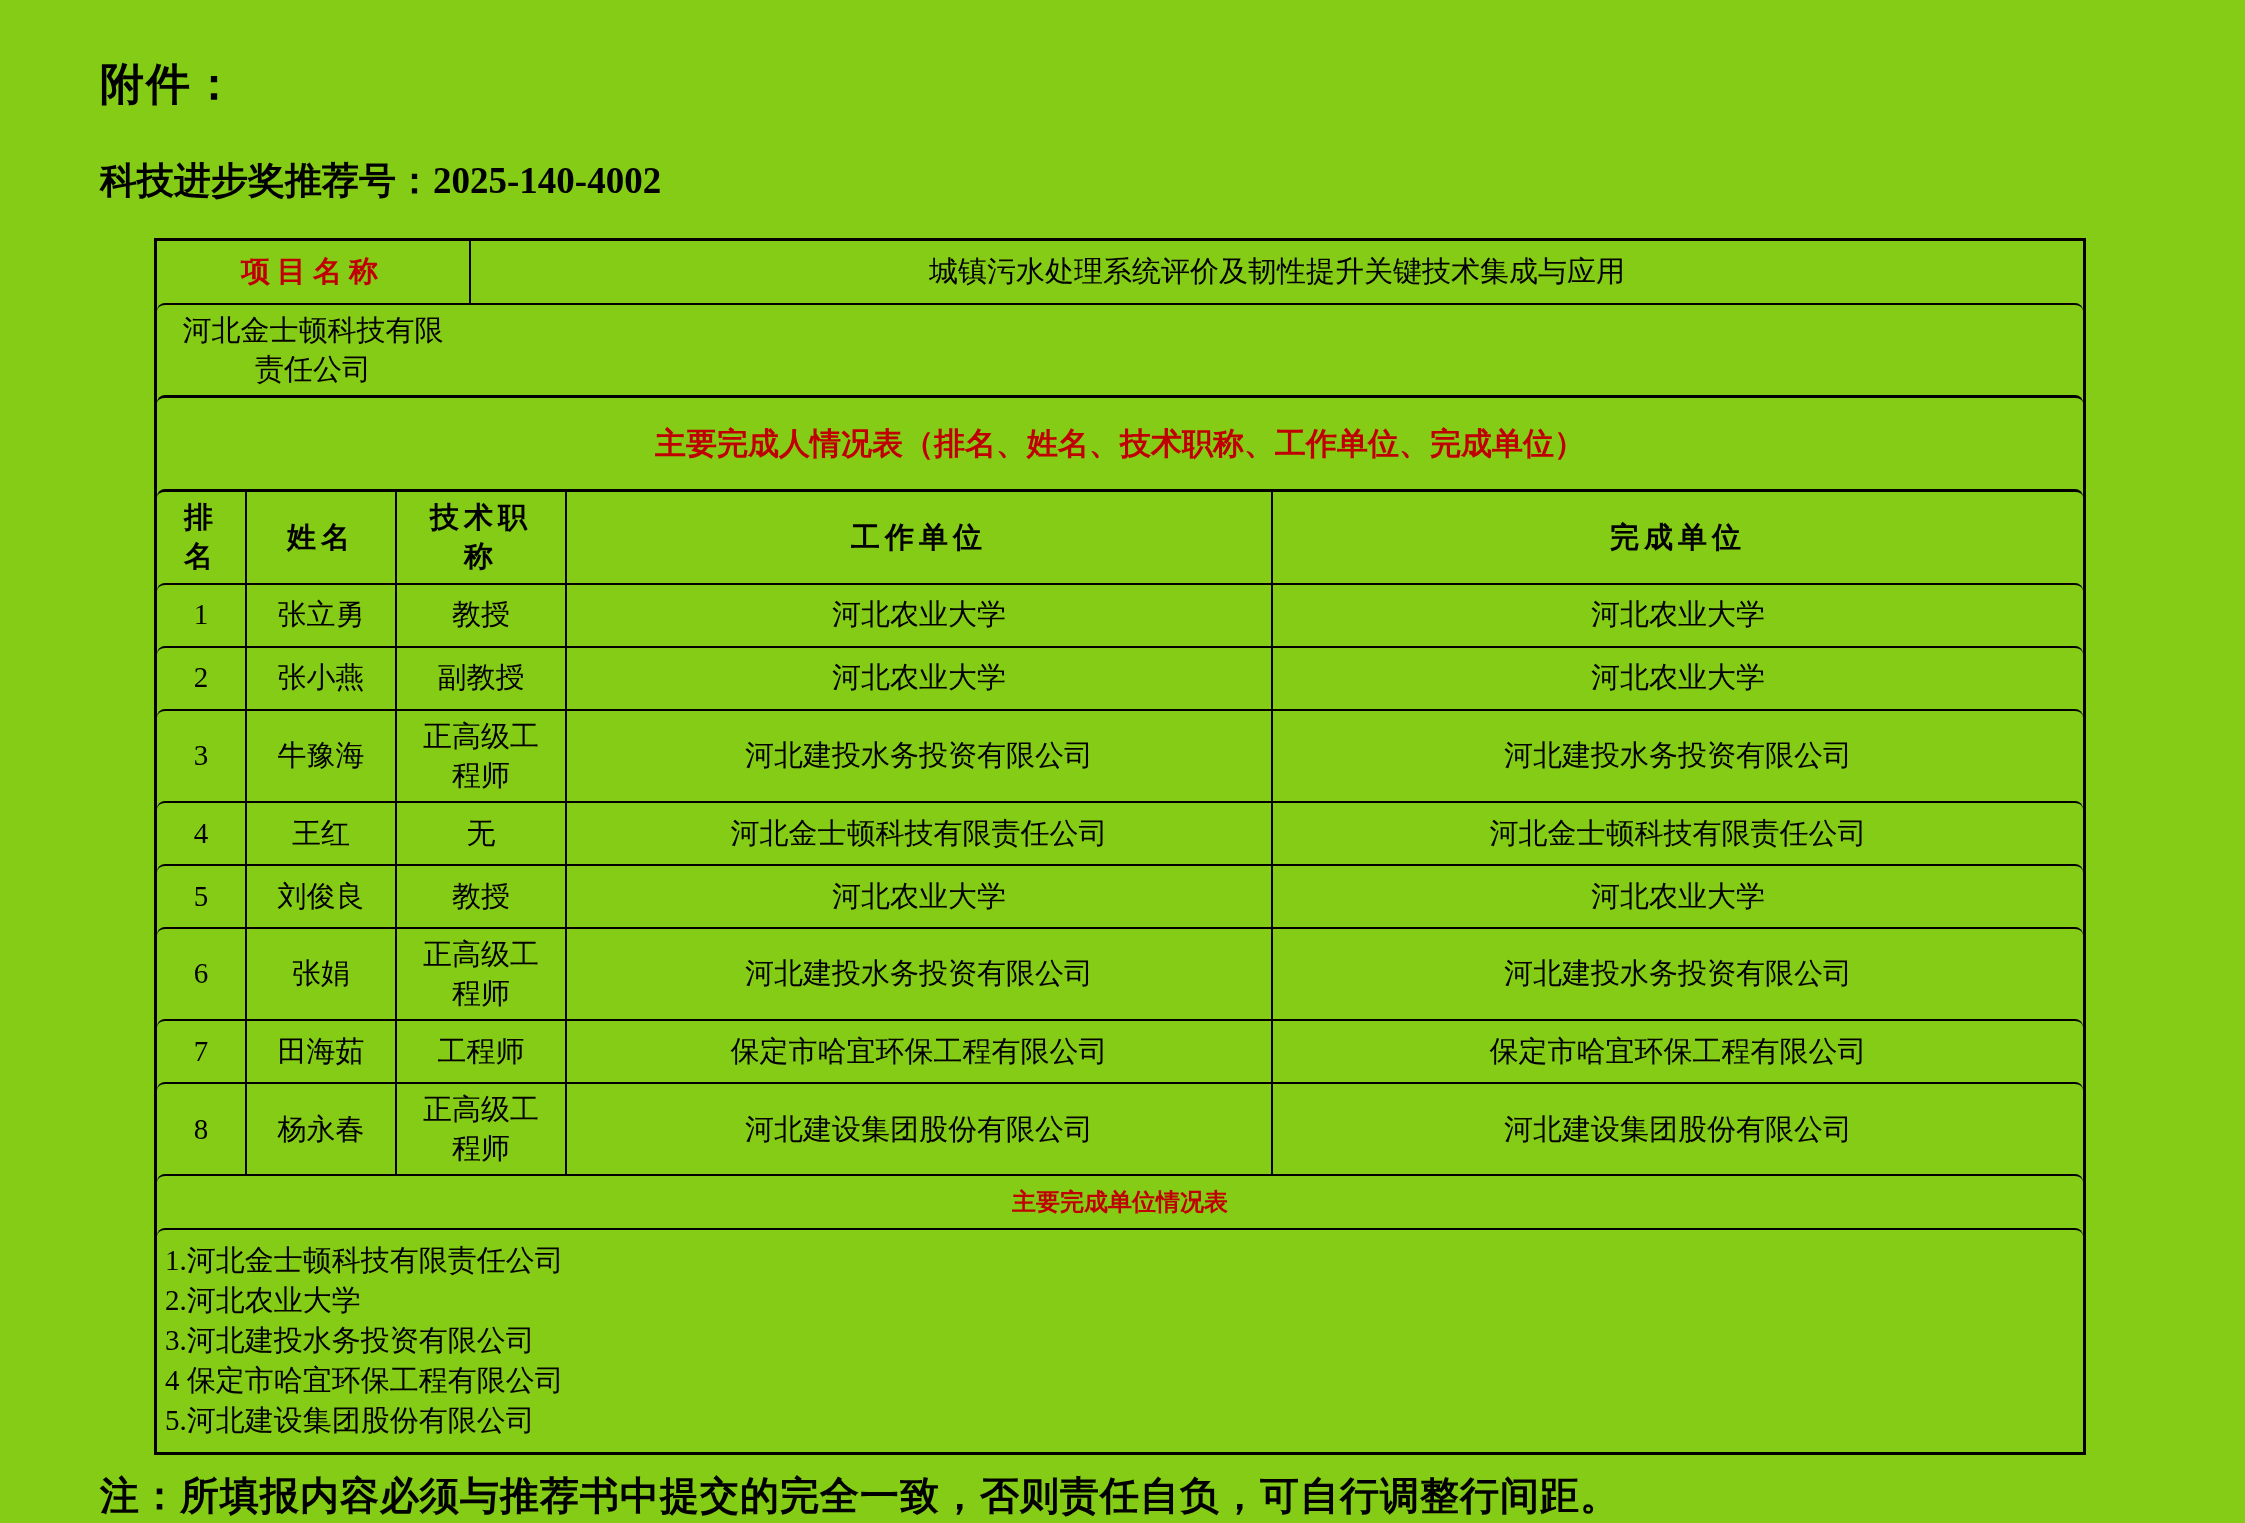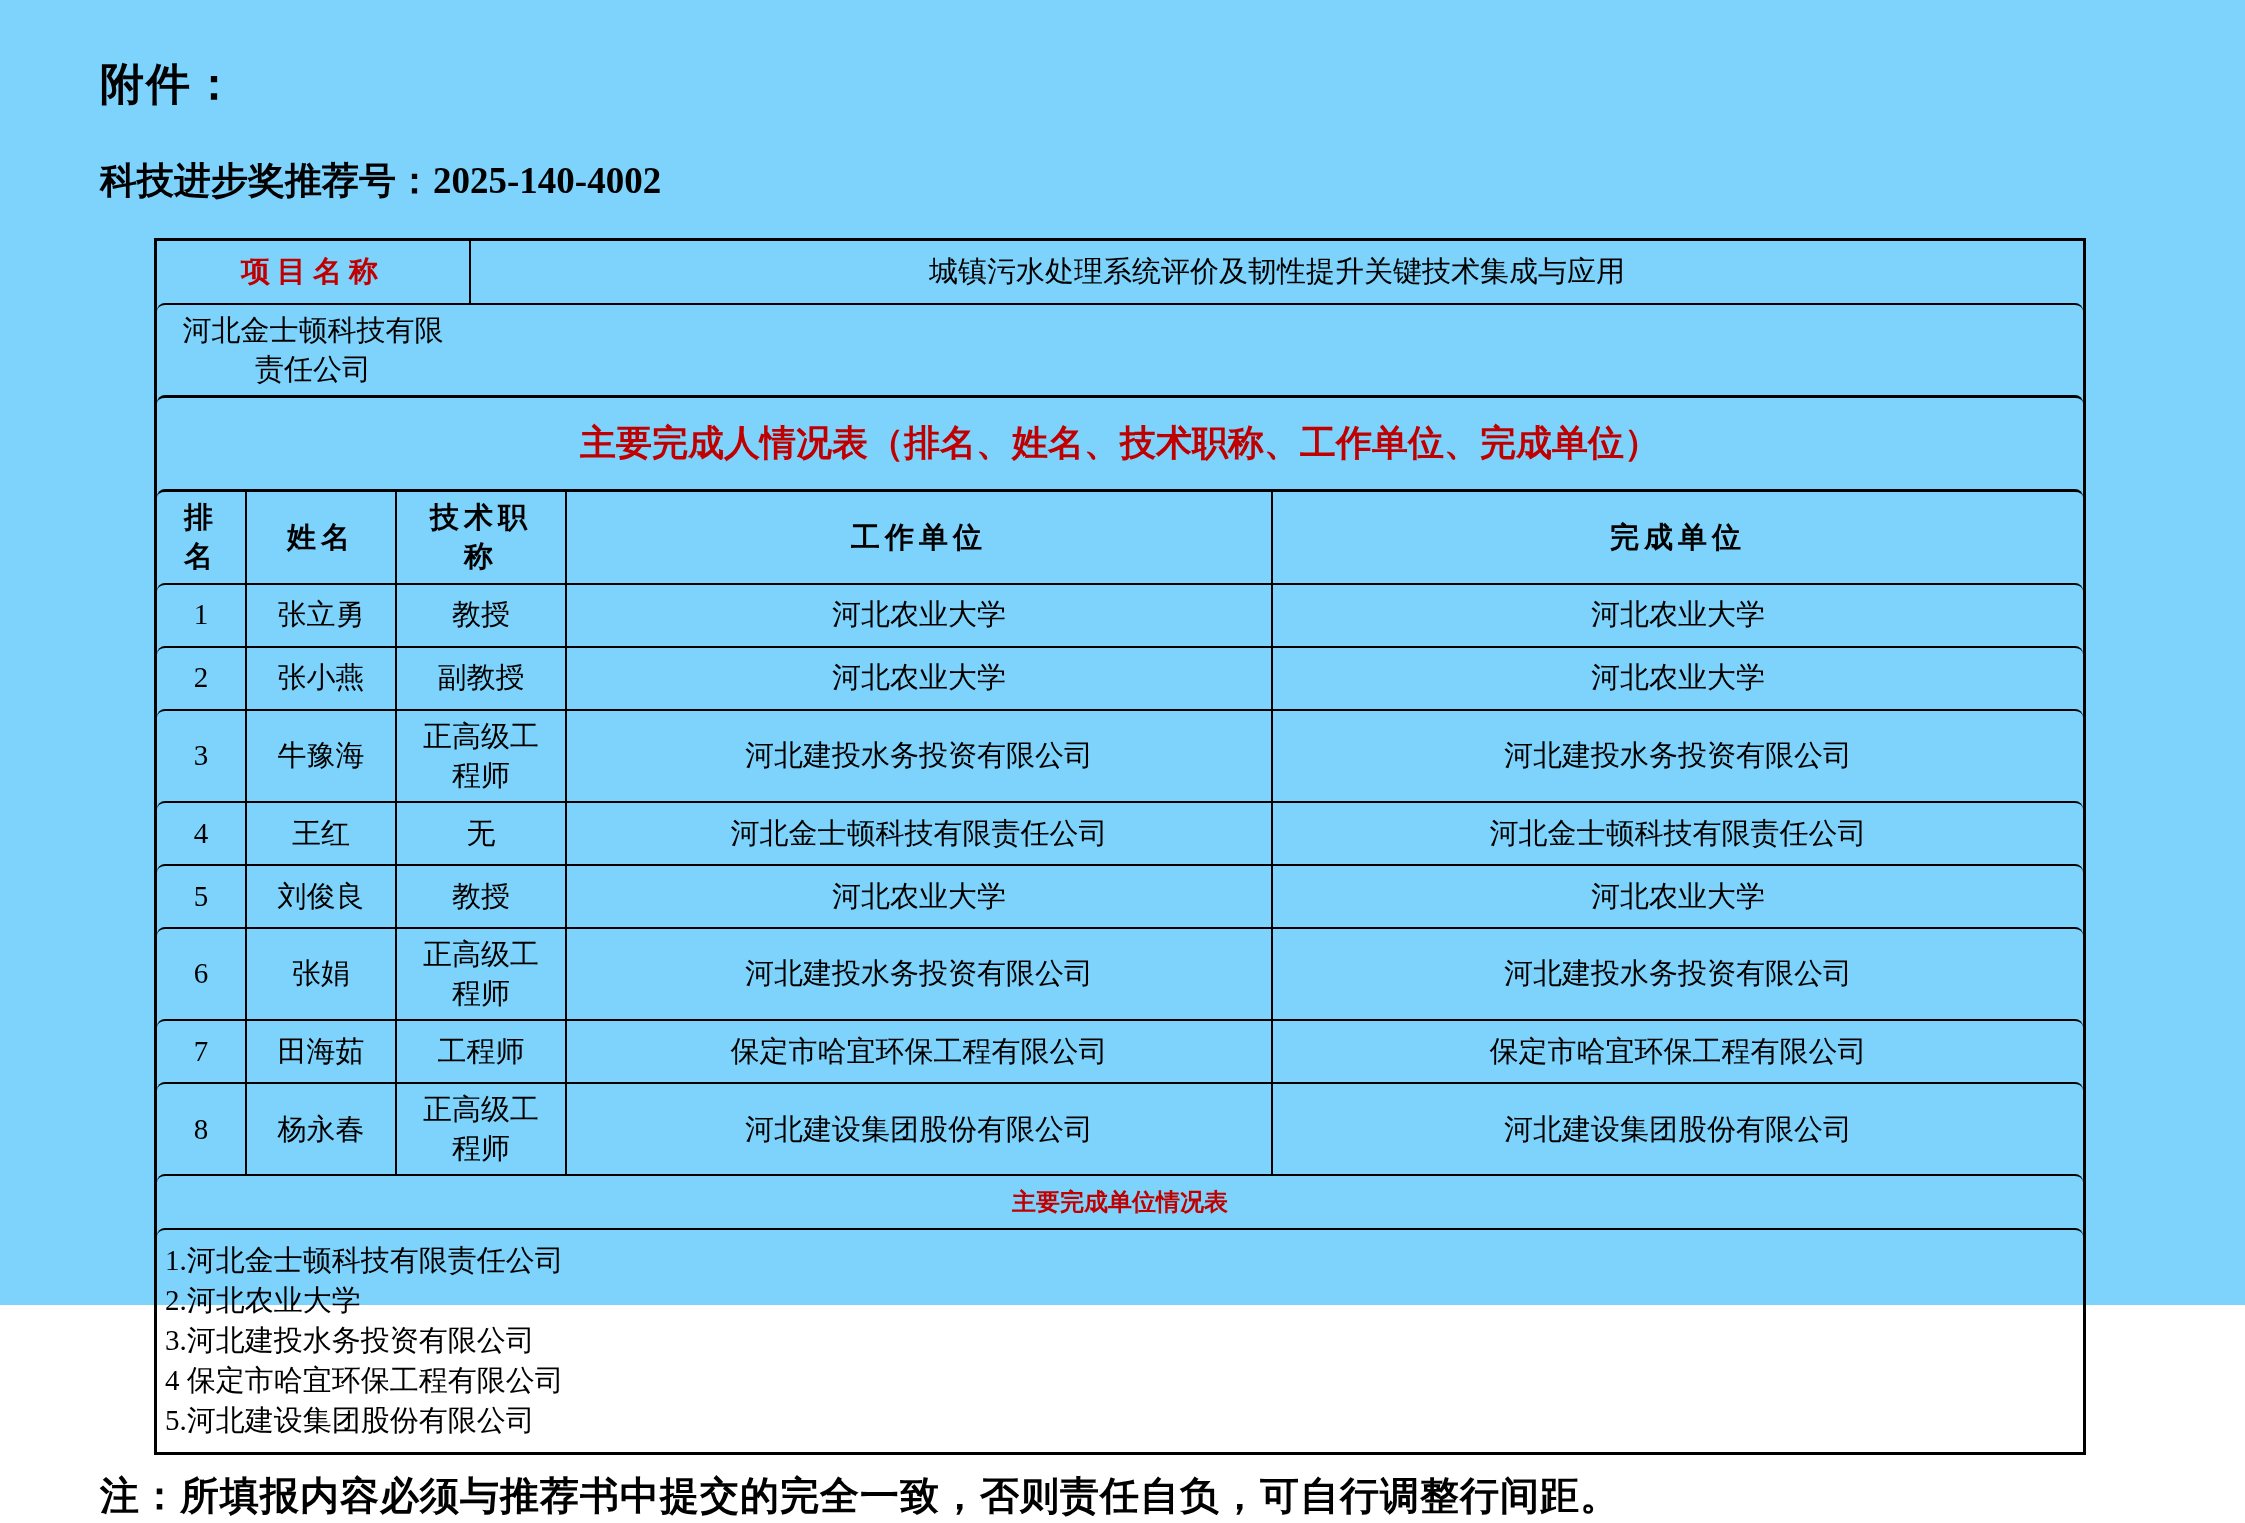--- a/index.html
+++ b/index.html
@@ -6,23 +6,23 @@
   html, body { background: #ffffff; }
   body {
     width: 2245px;
     height: 1523px;
     font-family: "Liberation Serif", "DejaVu Serif", serif;
     color: #000;
     position: relative;
   }
   .page {
     width: 2245px;
-    height: 1305px;
+    height: 1523px;
     padding: 55px 155px 0 100px;
-    background: #7dd3fc;
+    background: #84cc16;
   }
   .attachment {
     font-size: 44px;
     font-weight: bold;
     margin-bottom: 42px;
     letter-spacing: 2px;
   }
   .rec-line {
     font-size: 37px;
     font-weight: bold;
@@ -53,21 +53,21 @@
     padding: 6px 18px;
     line-height: 1.35;
   }
   .trow .cell + .cell { border-left: 2px solid #000; }
 
   .red { color: var(--accent-red, #C00000); }
   .label-cell { font-weight: bold; letter-spacing: 7px; }
   .head-cell { letter-spacing: 5px; }
 
   .title-row { min-height: 94px; }
-  .title-row .cell { font-weight: bold; font-size: 36px; }
+  .title-row .cell { font-weight: bold; font-size: 31px; }
   .units-title-row { min-height: 54px; }
   .units-title-row .cell { font-weight: bold; font-size: 24px; }
 
   .units-cell-row { min-height: 202px; }
   .units-cell {
     display: block;
     text-align: left;
     padding: 10px 14px 12px 8px;
     font-size: 29px;
     line-height: 1.38;

